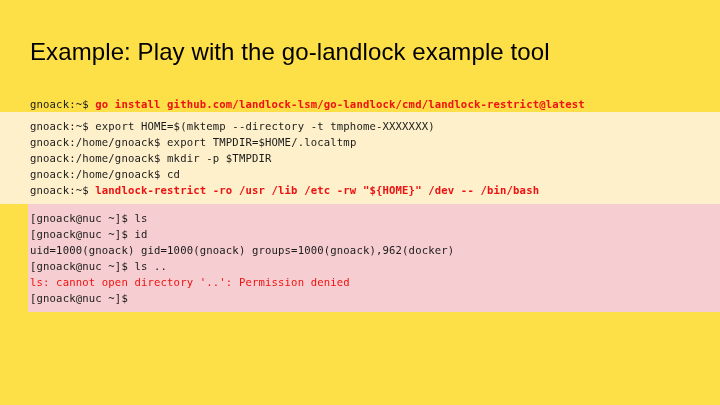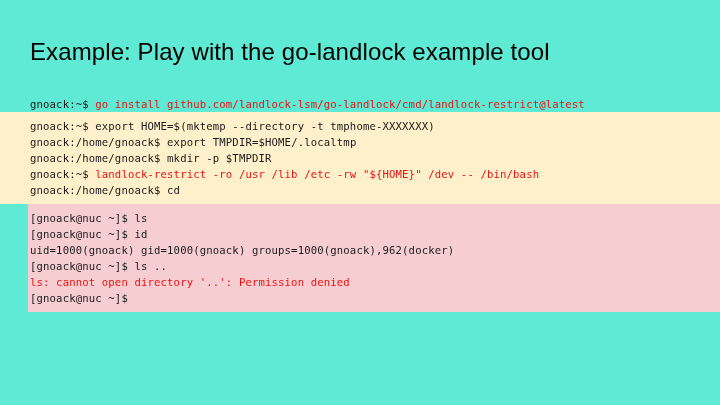--- a/index.html
+++ b/index.html
@@ -10,21 +10,21 @@
   body {
     width: 720px;
     height: 405px;
     position: relative;
     overflow: hidden;
     font-family: "Liberation Sans", sans-serif;
   }
   .slide {
     position: absolute;
     inset: 0;
-    background: #5eead4;
+    background: #fde047;
   }
   .slide-title {
     position: absolute;
     left: 30px;
     top: 38px;
     font-family: "Liberation Sans", sans-serif;
     font-size: 24px;
     font-weight: 400;
     color: #000000;
     letter-spacing: 0.1px;
@@ -55,42 +55,42 @@
   
   .hl-none { background: transparent; }
   .hl-yellow { background: #fdf0cb; }
   .hl-pink   { background: #f6ced1; }
 
   
   .hl-pink.inset { margin-left: 28px; width: 700px; padding-left: 2px; }
 
   
   .c-plain  { color: #1a1a1a; margin-top: 10px; }
-  .c-cmd    { color: #ee1111; font-weight: normal; }
+  .c-cmd    { color: #ee1111; font-weight: bold; }
   .c-err    { color: #ee1111; font-weight: normal; margin-top: 25px; }
 
   
   .band-pad { height: 6px; }
   .band-pad.hl-pink.inset { margin-left: 28px; width: 692px; }
 </style>
 </head>
 <body>
 
 <div class="slide">
 
   <div class="slide-title">Example: Play with the go-landlock example tool</div>
 
   <div class="terminal">
       <div class="term-line hl-none"><span class="seg c-plain">gnoack:~$ </span><span class="seg c-cmd">go install github.com/landlock-lsm/go-landlock/cmd/landlock-restrict@latest</span></div>
       <div class="band-pad hl-yellow"></div>
       <div class="term-line hl-yellow"><span class="seg c-plain">gnoack:~$ </span><span class="seg c-plain">export HOME=$(mktemp --directory -t tmphome-XXXXXXX)</span></div>
       <div class="term-line hl-yellow"><span class="seg c-plain">gnoack:/home/gnoack$ </span><span class="seg c-plain">export TMPDIR=$HOME/.localtmp</span></div>
       <div class="term-line hl-yellow"><span class="seg c-plain">gnoack:/home/gnoack$ </span><span class="seg c-plain">mkdir -p $TMPDIR</span></div>
+      <div class="term-line hl-yellow"><span class="seg c-plain">gnoack:/home/gnoack$ </span><span class="seg c-plain">cd</span></div>
       <div class="term-line hl-yellow"><span class="seg c-plain">gnoack:~$ </span><span class="seg c-cmd">landlock-restrict -ro /usr /lib /etc -rw "${HOME}" /dev -- /bin/bash</span></div>
-      <div class="term-line hl-yellow"><span class="seg c-plain">gnoack:/home/gnoack$ </span><span class="seg c-plain">cd</span></div>
       <div class="band-pad hl-yellow"></div>
       <div class="band-pad hl-pink inset"></div>
       <div class="term-line hl-pink inset"><span class="seg c-plain">[gnoack@nuc ~]$ </span><span class="seg c-plain">ls</span></div>
       <div class="term-line hl-pink inset"><span class="seg c-plain">[gnoack@nuc ~]$ </span><span class="seg c-plain">id</span></div>
       <div class="term-line hl-pink inset"><span class="seg c-plain">uid=1000(gnoack) gid=1000(gnoack) groups=1000(gnoack),962(docker)</span></div>
       <div class="term-line hl-pink inset"><span class="seg c-plain">[gnoack@nuc ~]$ </span><span class="seg c-plain">ls ..</span></div>
       <div class="term-line hl-pink inset"><span class="seg c-err">ls: cannot open directory '..': Permission denied</span></div>
       <div class="term-line hl-pink inset"><span class="seg c-plain">[gnoack@nuc ~]$ </span></div>
       <div class="band-pad hl-pink inset"></div>
     </div>

